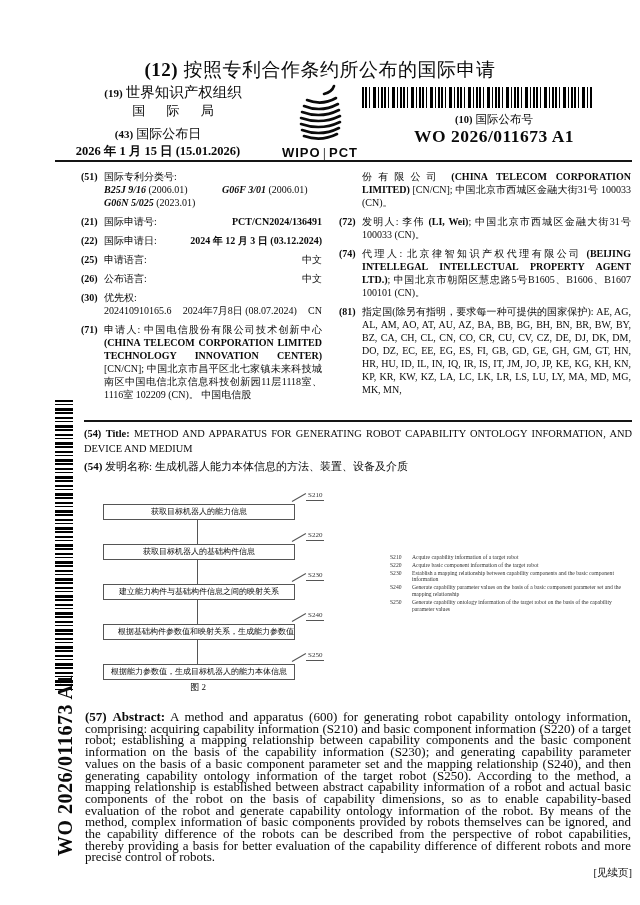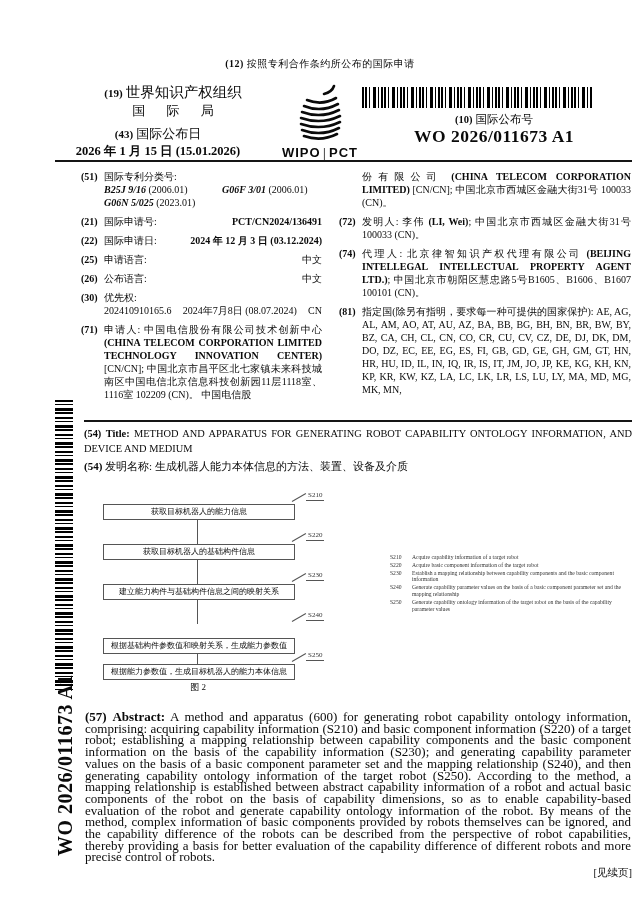--- a/index.html
+++ b/index.html
@@ -2,21 +2,21 @@
 <html><head>
 <meta charset="utf-8">
 <style>
   html,body{margin:0;padding:0;background:#e8e8e8;}
   .page{
     position:relative;width:640px;height:905px;background:#ffffff;color:#0a0a0a;
     font-family:"Liberation Serif", serif;margin:0 auto;overflow:hidden;
   }
   .b{font-weight:bold}
   
-  .line12{position:absolute;top:57px;left:0;width:100%;text-align:center;font-size:10px;letter-spacing:.5px;}
+  .line12{position:absolute;top:57px;left:0;width:100%;text-align:center;font-size:19px;letter-spacing:.5px;}
   .org-block{position:absolute;top:83px;left:83px;width:180px;text-align:center;line-height:18px;}
   .org-name{font-size:14.5px;}
   .org-num{font-size:11px;font-weight:bold;margin-right:3px;}
   .org-bureau{font-size:13px;letter-spacing:9px;text-indent:9px;}
   .pubdate-block{position:absolute;top:125px;left:52px;width:212px;text-align:center;line-height:17px;}
   .pubdate-label{font-size:13px;}
   .pubdate-num{font-size:11px;font-weight:bold;margin-right:3px;}
   .pubdate-value{font-size:12.5px;font-weight:bold;}
   .logo-block{position:absolute;top:84px;left:274px;width:92px;text-align:center;}
   .logo-text{font-family:"Liberation Sans",sans-serif;font-weight:bold;font-size:13px;letter-spacing:1px;margin-top:1px;white-space:nowrap;}
@@ -236,21 +236,21 @@
   <div class="figure">
 
     <div class="fconn" style="top:29px;height:25px;"></div>
     <div class="fconn" style="top:69px;height:25px;"></div>
     <div class="fconn" style="top:109px;height:25px;"></div>
     <div class="fconn" style="top:149px;height:25px;"></div>
 
     <div class="fbox" style="top:54px;">获取目标机器人的基础构件信息</div>
     <div class="fbox" style="top:14px;">获取目标机器人的能力信息</div>
     <div class="fbox" style="top:94px;">建立能力构件与基础构件信息之间的映射关系</div>
-    <div class="fbox" style="top:148px;">根据基础构件参数值和映射关系，生成能力参数值</div>
+    <div class="fbox" style="top:134px;text-align:right;">根据基础构件参数值和映射关系，生成能力参数值</div>
     <div class="fbox" style="top:174px;">根据能力参数值，生成目标机器人的能力本体信息</div>
 
     <div class="fslant" style="top:11px;"></div>
     <div class="fslant" style="top:51px;"></div>
     <div class="fslant" style="top:91px;"></div>
     <div class="fslant" style="top:131px;"></div>
     <div class="fslant" style="top:171px;"></div>
 
     <div class="flabel" style="top:1px;">S210</div>
     <div class="flabel" style="top:41px;">S220</div>

